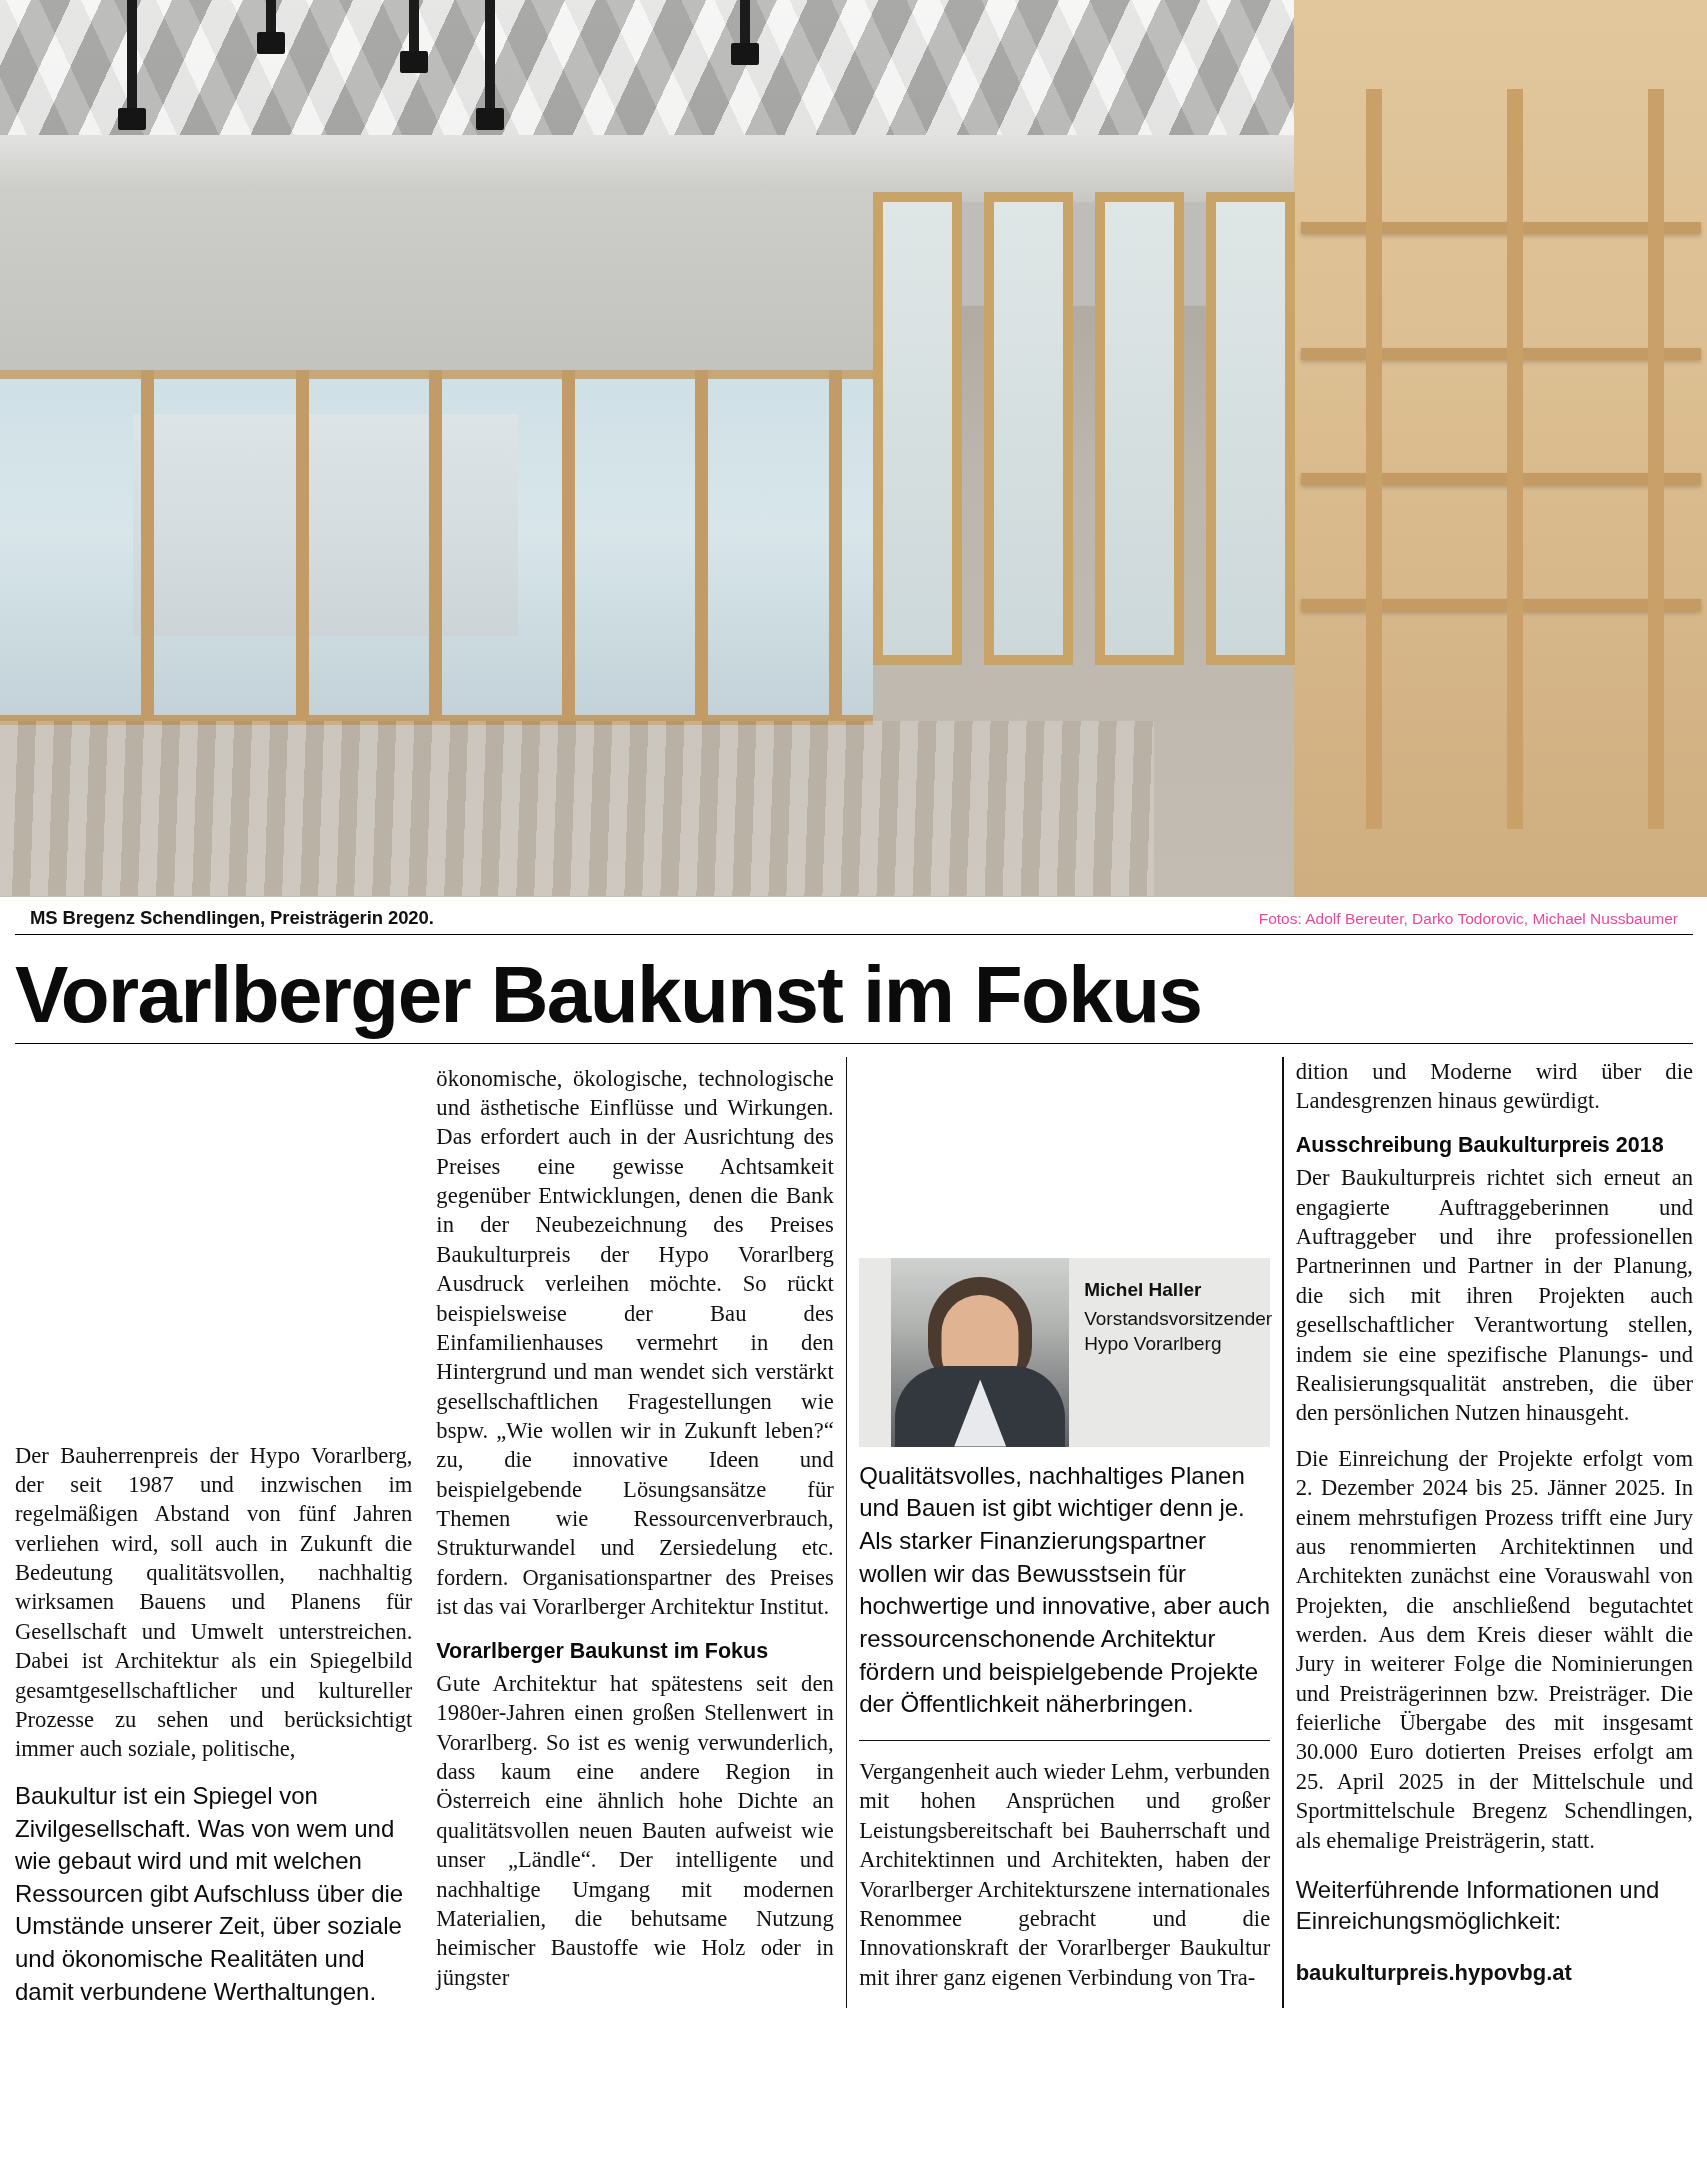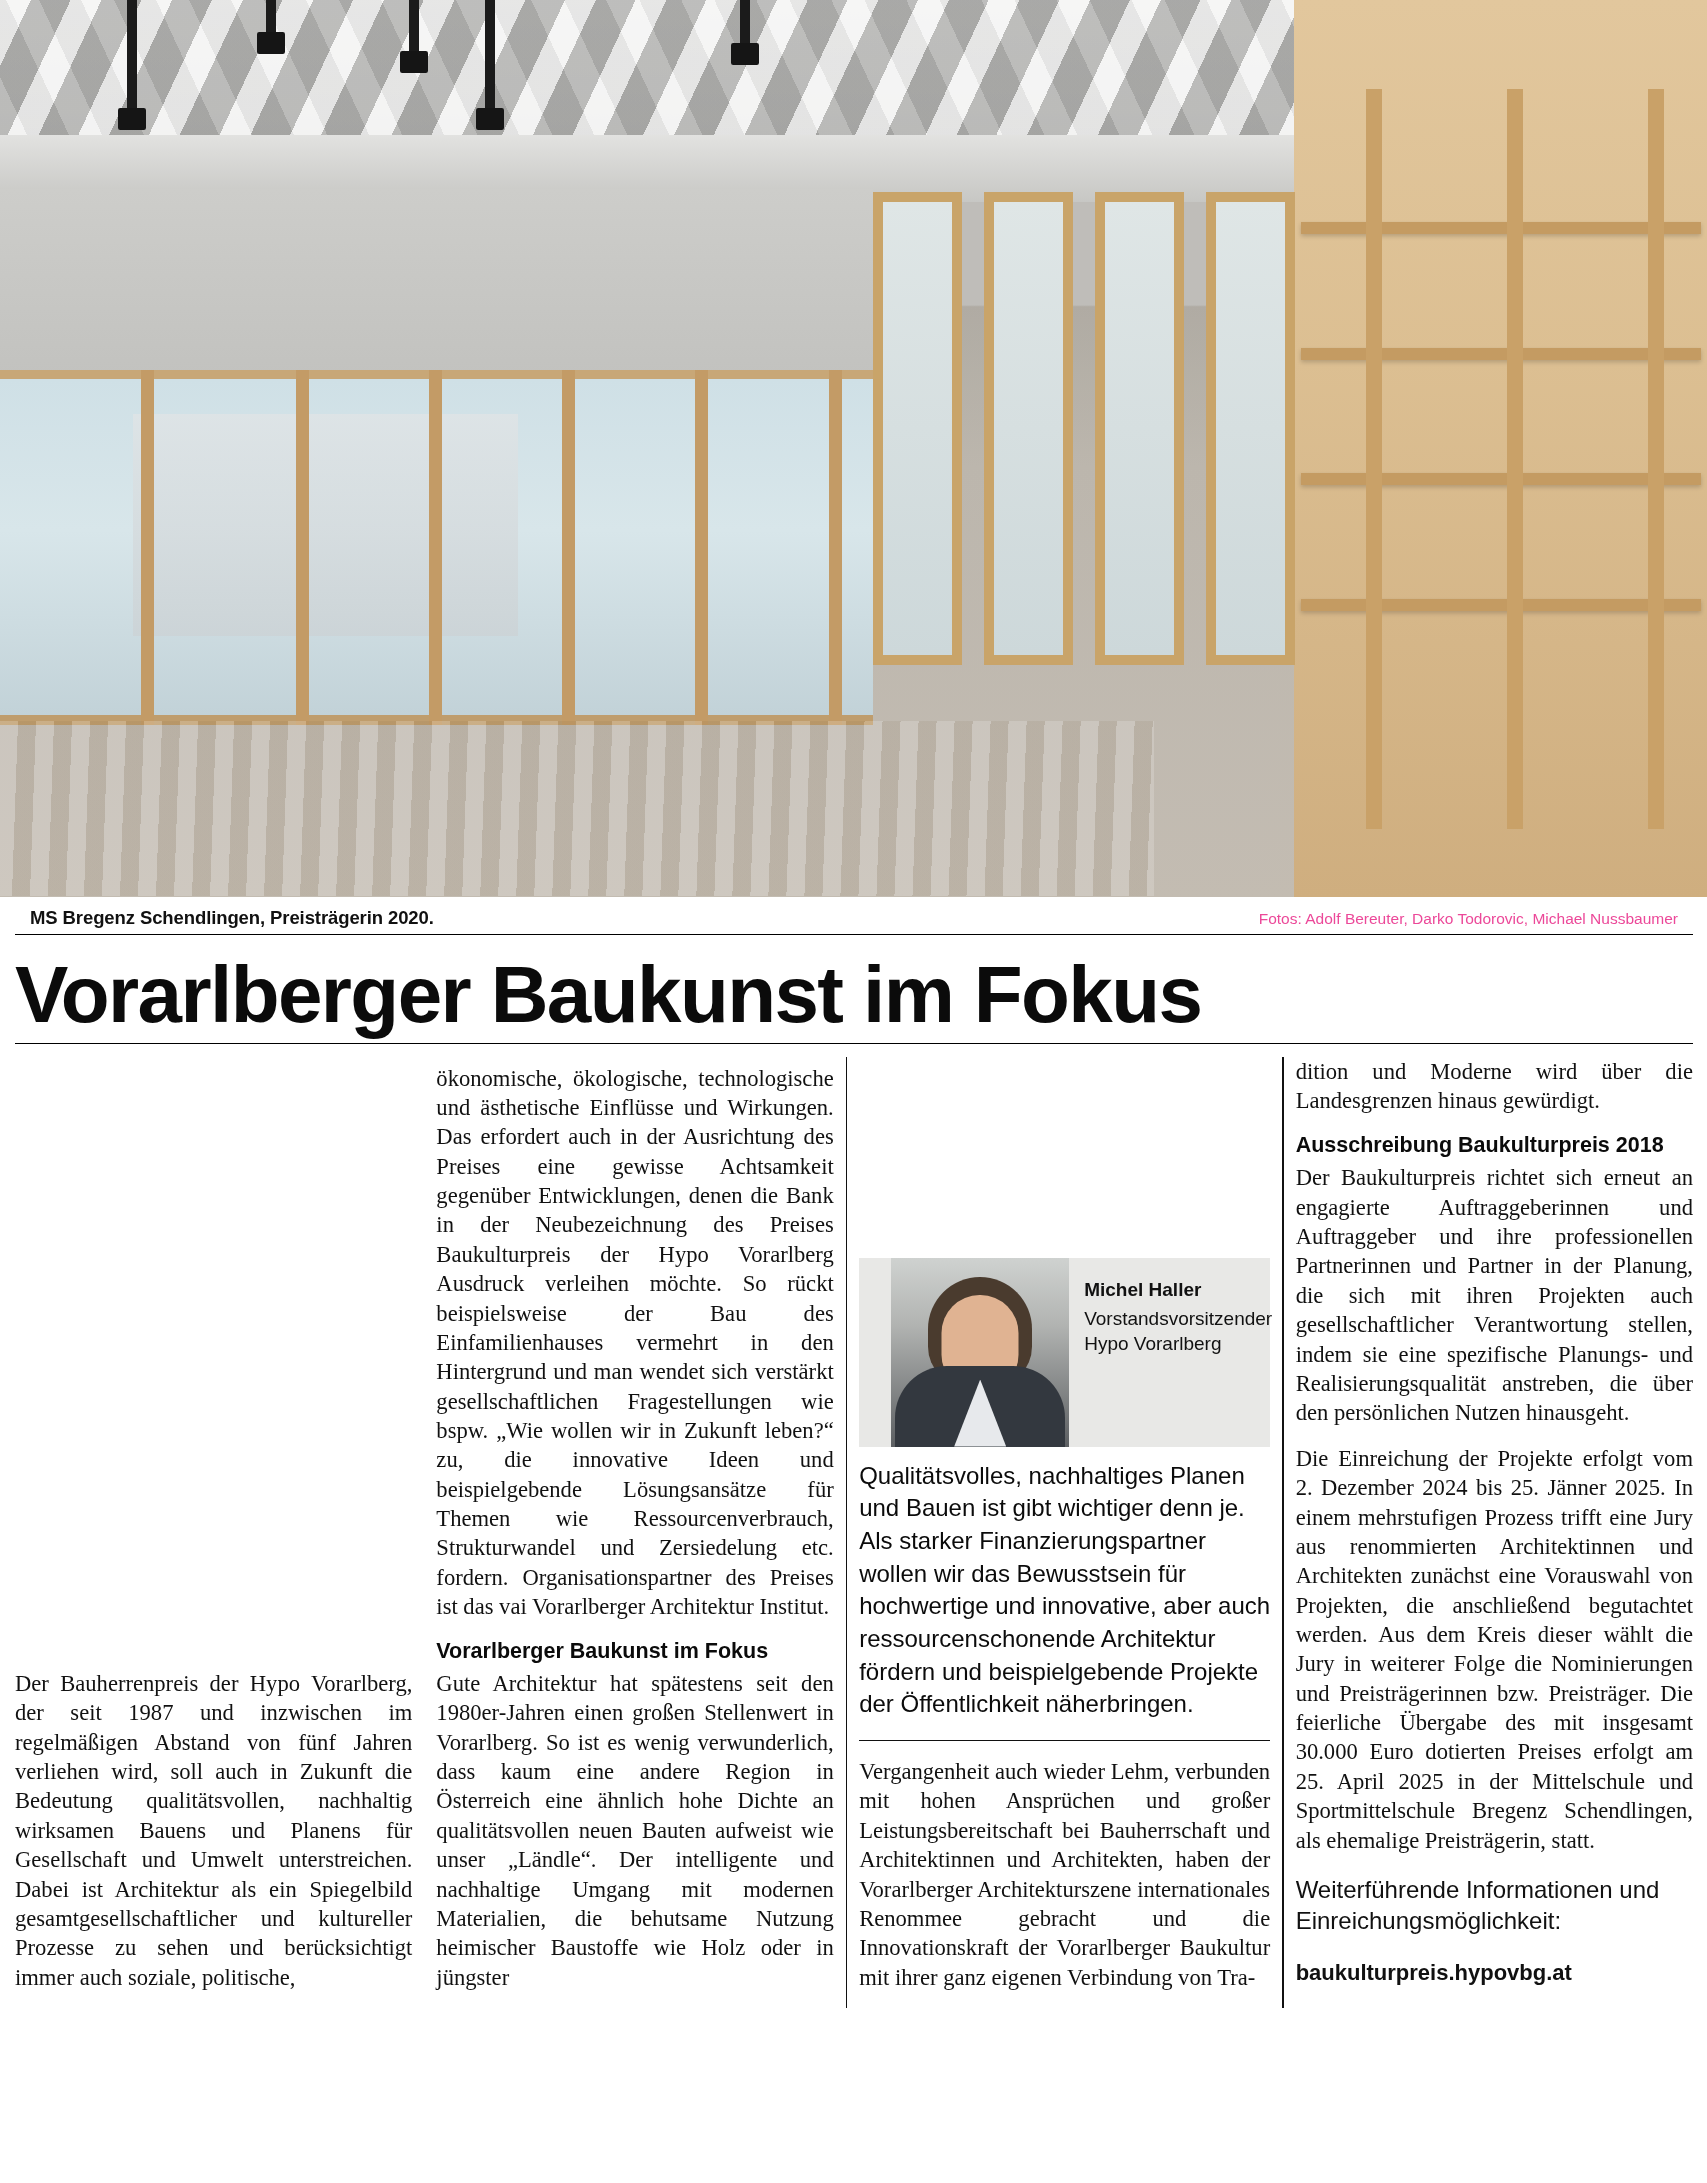--- a/index.html
+++ b/index.html
@@ -289,20 +289,21 @@
 
   <h1 class="headline">Vorarlberger Baukunst im Fokus</h1>
   <div class="rule-under-headline"></div>
 
   <div class="cols">
 
     <div class="col c1">
       <p class="body-text">Der Bauherrenpreis der Hypo Vorarlberg, der seit 1987 und inzwischen im regelmäßigen Abstand von fünf Jahren verliehen wird, soll auch in Zukunft die Bedeutung qualitätsvollen, nachhaltig wirksamen Bauens und Planens für Gesellschaft und Umwelt unterstreichen. Dabei ist Architektur als ein Spiegelbild gesamtgesellschaftlicher und kultureller Prozesse zu sehen und berücksichtigt immer auch soziale, politische,</p>
 
 
+      <p class="pullquote">Baukultur ist ein Spiegel von Zivilgesellschaft. Was von wem und wie gebaut wird und mit welchen Ressourcen gibt Aufschluss über die Umstände unserer Zeit, über soziale und ökonomische Realitäten und damit verbundene Werthaltungen.</p>
     </div>
 
     <div class="col c2">
       <p class="body-text">ökonomische, ökologische, technologische und ästhetische Einflüsse und Wirkungen. Das erfordert auch in der Ausrichtung des Preises eine gewisse Achtsamkeit gegenüber Entwicklungen, denen die Bank in der Neubezeichnung des Preises Baukulturpreis der Hypo Vorarlberg Ausdruck verleihen möchte. So rückt beispielsweise der Bau des Einfamilienhauses vermehrt in den Hintergrund und man wendet sich verstärkt gesellschaftlichen Fragestellungen wie bspw. „Wie wollen wir in Zukunft leben?“ zu, die innovative Ideen und beispielgebende Lösungsansätze für Themen wie Ressourcenverbrauch, Strukturwandel und Zersiedelung etc. fordern. Organisationspartner des Preises ist das vai Vorarlberger Architektur Institut.</p>
       <h2 class="subhead">Vorarlberger Baukunst im Fokus</h2>
       <p class="body-text">Gute Architektur hat spätestens seit den 1980er-Jahren einen großen Stellenwert in Vorarlberg. So ist es wenig verwunderlich, dass kaum eine andere Region in Österreich eine ähnlich hohe Dichte an qualitätsvollen neuen Bauten aufweist wie unser „Ländle“. Der intelligente und nachhaltige Umgang mit modernen Materialien, die behutsame Nutzung heimischer Baustoffe wie Holz oder in jüngster</p>
     </div>
 
     <div class="sep-v"></div>
 

